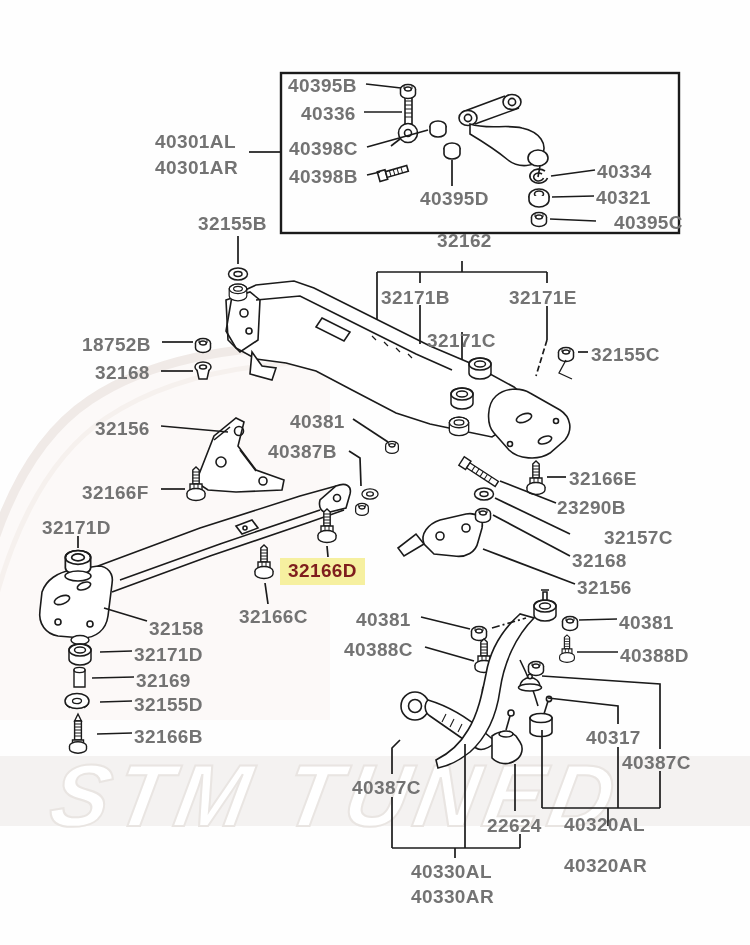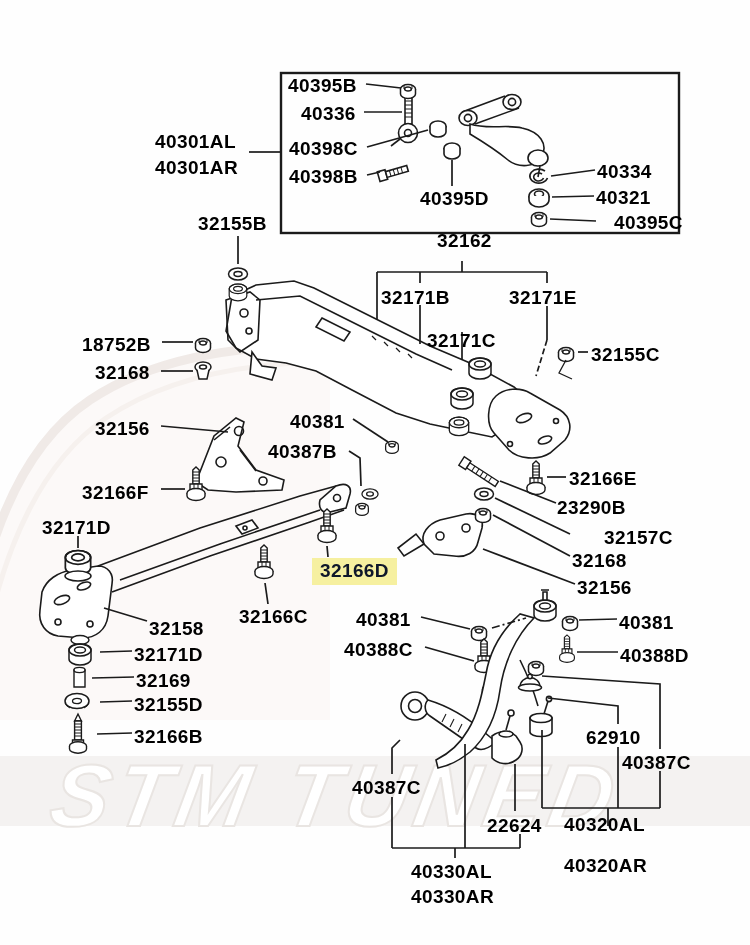--- a/index.html
+++ b/index.html
@@ -4,29 +4,28 @@
 <style>
   html,body{margin:0;padding:0;background:#ffffff;}
   #stage{
     position:relative;width:750px;height:945px;overflow:hidden;
     background:#fefefe;
     font-family:"Liberation Sans",sans-serif;
   }
   .lbl{
     position:absolute;
     font:700 19px/1.15 "Liberation Sans",sans-serif;
-    color:#000000;
+    color:#737373;
     letter-spacing:.4px;
     white-space:nowrap;
   }
   .lbl.hl{
     background:#f6f0a0;
-    color:#0f172a;
+    color:#7f1d1d;
     padding:2px 8px 3px 8px;
-    margin-left:32px;
   }
   svg{position:absolute;left:0;top:0;}
   .wm-band{
     position:absolute;left:0;top:756px;width:750px;height:70px;
     background:#f4f2f1;
   }
   .wm-text{
     position:absolute;left:52px;top:752px;width:660px;
     font:italic 900 88px/1 "Liberation Sans",sans-serif;
     color:#ffffff;
@@ -398,21 +397,21 @@
   <div class="lbl" style="left:239px;top:606px">32166C</div>
   <div class="lbl" style="left:149px;top:618px">32158</div>
   <div class="lbl" style="left:356px;top:609px">40381</div>
   <div class="lbl" style="left:344px;top:639px">40388C</div>
   <div class="lbl" style="left:619px;top:612px">40381</div>
   <div class="lbl" style="left:620px;top:645px">40388D</div>
   <div class="lbl" style="left:134px;top:644px">32171D</div>
   <div class="lbl" style="left:136px;top:670px">32169</div>
   <div class="lbl" style="left:134px;top:694px">32155D</div>
   <div class="lbl" style="left:134px;top:726px">32166B</div>
-  <div class="lbl" style="left:586px;top:727px">62910</div>
+  <div class="lbl" style="left:586px;top:727px">40317</div>
   <div class="lbl" style="left:622px;top:752px">40387C</div>
   <div class="lbl" style="left:352px;top:777px">40387C</div>
   <div class="lbl" style="left:487px;top:815px">22624</div>
   <div class="lbl" style="left:411px;top:861px">40330AL</div>
   <div class="lbl" style="left:411px;top:886px">40330AR</div>
   <div class="lbl" style="left:564px;top:814px">40320AL</div>
   <div class="lbl" style="left:564px;top:855px">40320AR</div>
 
 </div>
 

